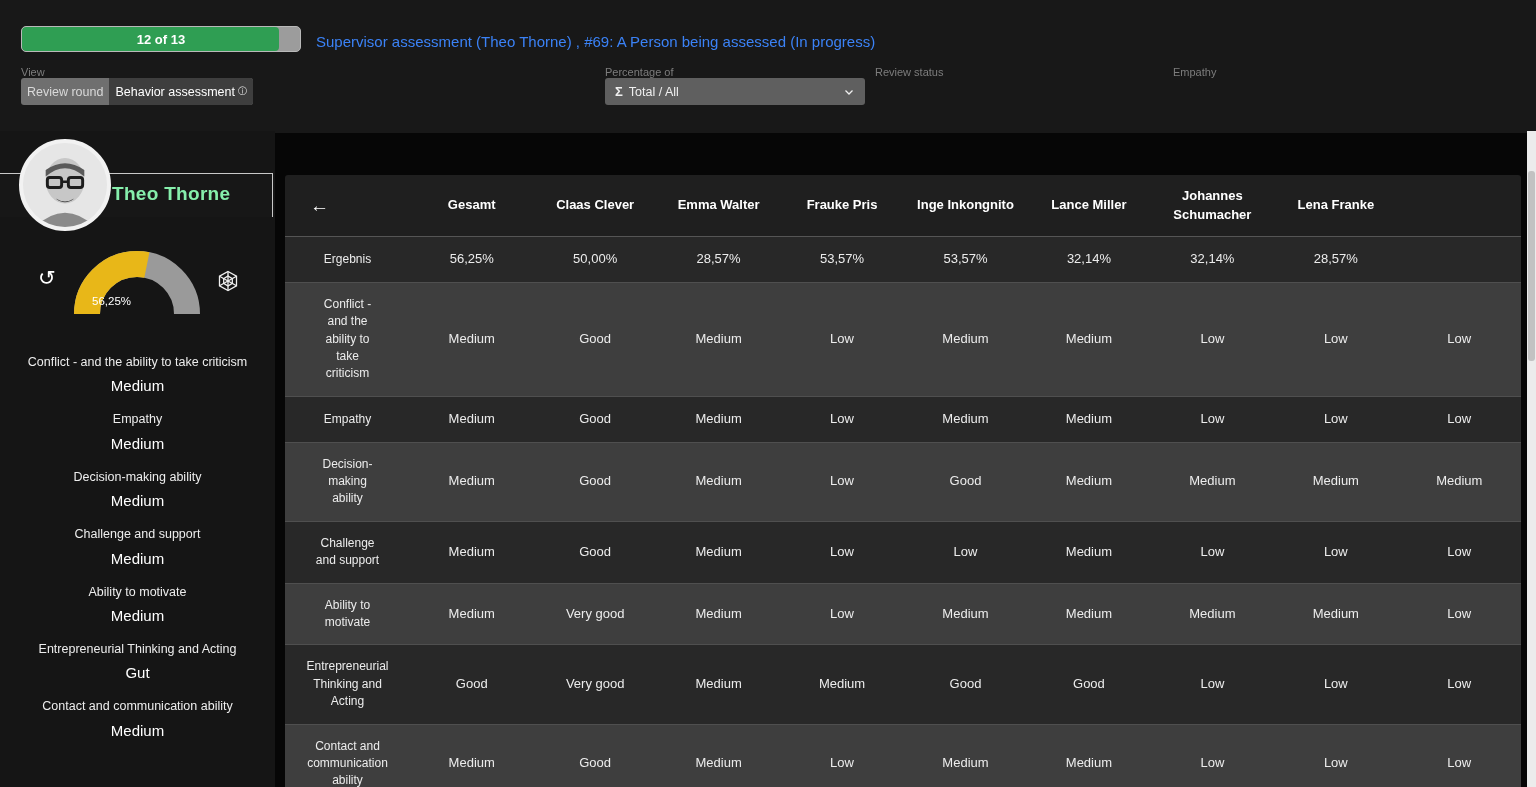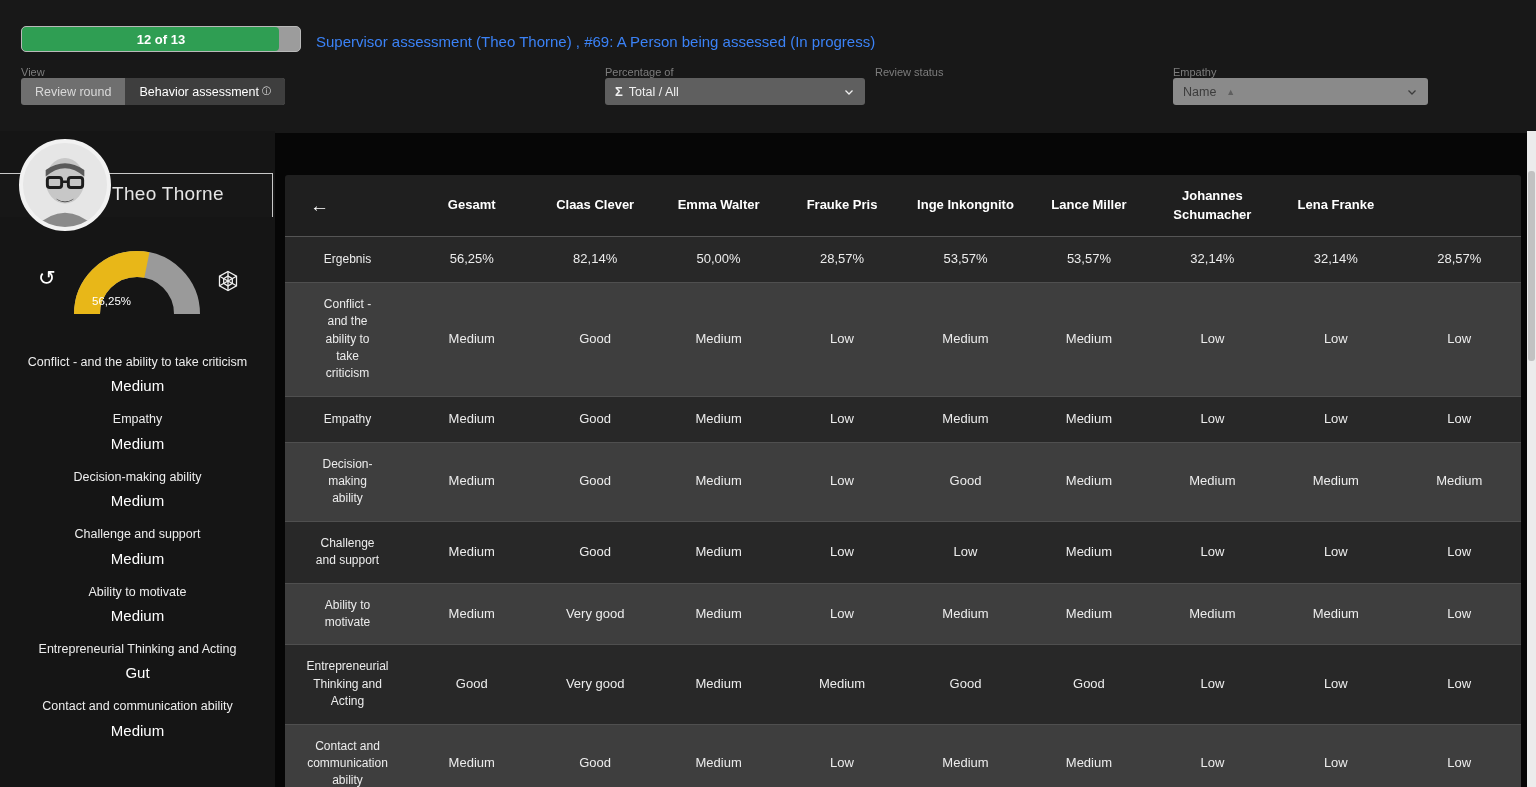--- a/index.html
+++ b/index.html
@@ -10,42 +10,42 @@
   
   .topbar{position:absolute;top:0;left:0;width:100%;height:133px;background:#181818}
   .progress{position:absolute;left:21px;top:26px;width:280px;height:26px;background:#9c9c9c;border:1px solid #b9b9b9;border-radius:5px;overflow:hidden}
   .progress-fill{height:100%;border-radius:4px;background:#2f9e53}
   .progress-label{position:absolute;inset:0;display:flex;align-items:center;justify-content:center;color:#fff;font-weight:bold;font-size:13px}
   .title{position:absolute;left:316px;top:33px;color:#3b82f6;font-size:15px;white-space:nowrap}
 
   .fgroup{position:absolute;top:66px}
   .flabel{color:#7d7d7d;font-size:11px;}
   .seg{display:inline-flex;background:#6f6f6f;border-radius:3px;overflow:hidden;height:27px}
-  .segbtn{display:flex;align-items:center;justify-content:center;padding:0 14px;font-size:12.5px;color:#d9d9d9;cursor:pointer;white-space:nowrap}
+  .segbtn{display:flex;align-items:center;justify-content:center;padding:0 6px;font-size:12.5px;color:#d9d9d9;cursor:pointer;white-space:nowrap}
   .segbtn.sel{background:#3e3e3e;color:#fff}
   .segbtn sup{font-size:9px;margin-left:3px;color:#eaeaea}
   .dropdown{display:flex;align-items:center;height:27px;background:#5f5f5f;border-radius:3px;color:#efefef;font-size:12.5px;padding:0 10px;cursor:pointer}
   .dropdown .dd-text{flex:1;display:flex;align-items:center;gap:6px;white-space:nowrap}
   .dropdown svg{flex:none}
   .dropdown.light{background:#8a8a8a;color:#3c3c3c}
   .sigma{font-weight:bold;font-size:13px}
   .sort-caret{font-size:9px;opacity:.55;margin-left:4px}
 
   #g-view{left:21px}
   #g-value{left:313px}
   #g-assessment{left:605px;width:260px}
   #g-review{left:875px}
   #g-sorting{left:1173px;width:255px}
   #g-assessment .dropdown,#g-sorting .dropdown{width:100%}
 
   
   .sidebar{position:absolute;left:0;top:131px;width:275px;bottom:0;background:#151515;overflow:hidden}
   .name-card{position:absolute;left:0;top:42px;width:273px;height:44px;border-top:1px solid #c9c9c9;border-right:1px solid #c9c9c9;background:#171717}
   .avatar{position:absolute;left:19px;top:8px;width:92px;height:92px;border-radius:50%;border:4px solid #f2f2f2;overflow:hidden;background:#e9e9e9;z-index:2}
-  .person-name{position:absolute;left:112px;top:52px;color:#e5e5e5;font-size:19px;font-weight:normal;z-index:2;letter-spacing:.3px}
+  .person-name{position:absolute;left:112px;top:52px;color:#86efac;font-size:19px;font-weight:bold;z-index:2;letter-spacing:.3px}
 
   .gauge-block{position:absolute;left:0;top:112px;width:275px;height:84px}
   .gauge-svg{position:absolute;left:72px;top:6px}
   .gauge-value{position:absolute;left:92px;top:52px;color:#fff;font-size:11.5px}
   .undo-icon{position:absolute;left:38px;top:24px;color:#fff;font-size:21px;line-height:1;cursor:pointer}
   .radar-icon{position:absolute;left:216px;top:26px;cursor:pointer}
 
   .comp-list{position:absolute;left:0;top:222px;width:275px;padding:0 12px;text-align:center}
   .comp-item{margin-bottom:16px}
   .comp-label{color:#ededed;font-size:12.5px;line-height:1.55}
@@ -108,29 +108,20 @@
           </svg>
       </div>
     </div>
 
     <div class="fgroup" id="g-review">
       <div class="flabel">Review status</div>
     </div>
 
     <div class="fgroup" id="g-sorting">
       <div class="flabel">Empathy</div>
-      <div class="dropdown light">
-        <span class="dd-text">
-          <span>Name</span>
-          <span class="sort-caret">▲</span>
-        </span>
-        <svg width="12" height="12" viewBox="0 0 24 24" fill="none" stroke="#3c3c3c" stroke-width="2.5">
-            <polyline points="5,9 12,16 19,9"></polyline>
-          </svg>
-      </div>
     </div>
   </header>
 
   <aside class="sidebar">
     <div class="name-card"></div>
 
     <div class="avatar">
       <svg width="84" height="84" viewBox="0 0 100 100">
         <circle cx="50" cy="50" r="50" fill="#e6e6e6"></circle>
         <path d="M14 100 q36 -34 72 0 z" fill="#8a8a8a"></path>
@@ -206,21 +197,20 @@
         <div class="th">Frauke Pris</div>
         <div class="th">Inge Inkongnito</div>
         <div class="th">Lance Miller</div>
         <div class="th">Johannes Schumacher</div>
         <div class="th">Lena Franke</div>
       </div>
     <div id="tbody" style="display:flex;flex-direction:column;flex:1">
         <div class="tr dark">
           <div class="td label">Ergebnis</div>
           <div class="td">56,25%</div>
-          <div class="td">82,14%</div>
           <div class="td">50,00%</div>
           <div class="td">28,57%</div>
           <div class="td">53,57%</div>
           <div class="td">53,57%</div>
           <div class="td">32,14%</div>
           <div class="td">32,14%</div>
           <div class="td">28,57%</div>
         </div>
         <div class="tr alt">
           <div class="td label">Conflict - and the ability to take criticism</div>

